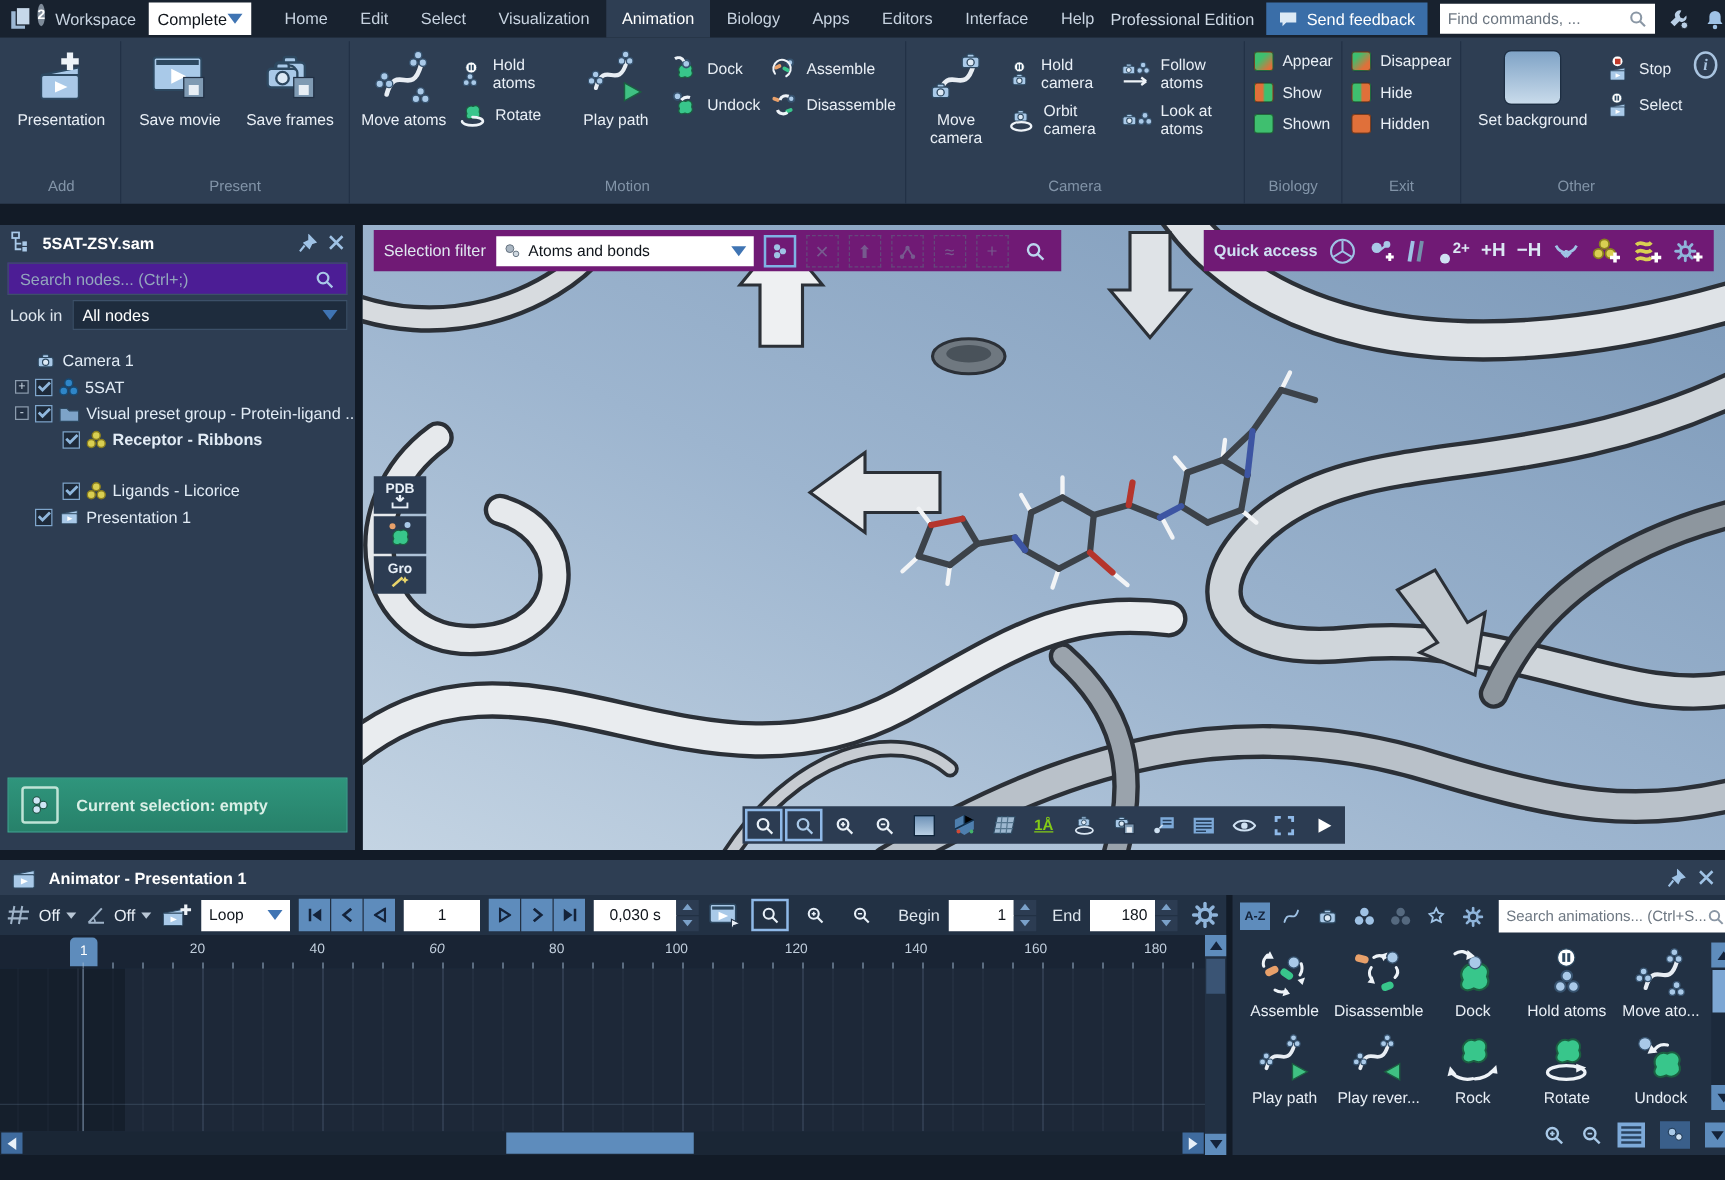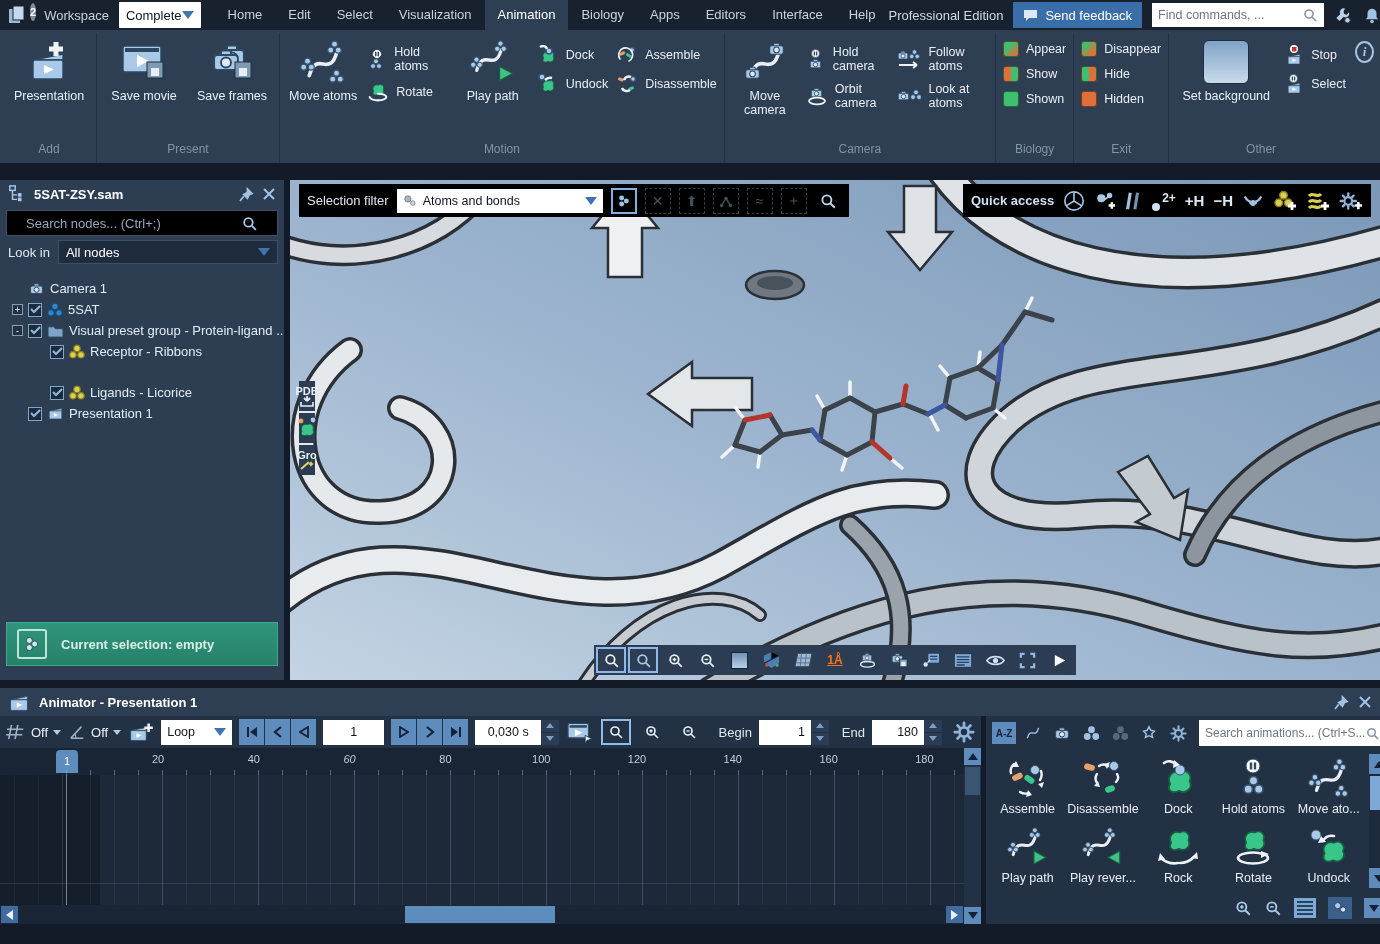--- a/index.html
+++ b/index.html
@@ -29,48 +29,48 @@
 .rb-big{width:80px;display:flex;flex-direction:column;align-items:center;gap:5px;padding-top:7px;color:#e9eff6;text-align:center;font-size:12.5px}
 .rb-col{display:flex;flex-direction:column;gap:9px;padding-top:12px}
 .rb-sm{display:flex;align-items:center;gap:7px;font-size:12.5px;color:#e9eff6}
 .esq{width:16px;height:16px;border-radius:3px;border:1px solid rgba(0,0,0,.45)}
 .info-btn{margin:8px 6px 0 2px;width:22px;height:22px;border:2px solid #a9c4e0;border-radius:50%;color:#a9c4e0;font-weight:bold;font-size:13px;display:flex;align-items:center;justify-content:center;font-family:"Liberation Serif",serif;font-style:italic}
 
 .main{margin-top:17px;height:500px;display:flex;gap:6px;background:#121b27}
 .sidebar{width:284px;background:#2d3d52;display:flex;flex-direction:column}
 .sb-title{height:28px;display:flex;align-items:center;padding:0 8px;gap:8px;font-weight:bold;color:#fff}
 .sb-title .sp{flex:1}
-.sb-field{margin:2px 6px;height:26px;background:#000000;border:1px solid #3c5068;display:flex;align-items:center;padding:0 19px;color:#93a7bd}
+.sb-field{margin:2px 6px;height:26px;background:#4c1d95;border:1px solid #3c5068;display:flex;align-items:center;padding:0 9px;color:#93a7bd}
 .sb-field span{flex:1}
 .sb-lookin{display:flex;align-items:center;margin:2px 6px 4px 8px;gap:8px;color:#dfe7ef}
 .sb-select{flex:1;height:24px;background:#1e2c3d;border:1px solid #3c5068;display:flex;align-items:center;padding:0 7px;color:#fff}
 .tree{flex:1;padding:10px 4px 0 12px;font-size:13px;color:#e2ecf6;overflow:hidden}
 .tree-row{height:21px;display:flex;align-items:center;gap:5px}
 .exp{width:11px;height:11px;border:1px solid #8b9cae;color:#cfdce8;font-size:10px;line-height:9px;text-align:center;background:#233144;flex:none}
 .exp.empty{border:none;background:transparent}
 .cb{width:14px;height:14px;border:1px solid #7fa6cc;background:#1d2a3a;flex:none;display:flex;align-items:center;justify-content:center}
 .sel-bar{margin:0 6px 14px;height:44px;background:linear-gradient(180deg,#2f957c,#27816a);border:1px solid #3aa98e;display:flex;align-items:center;gap:14px;padding:0 10px;color:#d9efe6;font-weight:bold}
 .selicon{width:30px;height:30px;border:2px solid #bfe3d6;border-radius:3px;display:flex;align-items:center;justify-content:center}
 
 .viewport{flex:1;position:relative;overflow:hidden}
 .scene{position:absolute;inset:0}
-.ovl{position:absolute;background:#000000;display:flex;align-items:center;gap:8px;padding:0 8px;height:33px}
+.ovl{position:absolute;background:#701a75;display:flex;align-items:center;gap:8px;padding:0 8px;height:33px}
 .ovl-left{left:9px;top:4px}
 .ovl-right{right:9px;top:4px;gap:9px}
 .filter-combo{background:#fff;color:#10151b;height:24px;width:206px;display:flex;align-items:center;gap:6px;padding:0 6px;font-size:12.5px}
 .vbtn{width:26px;height:26px;display:flex;align-items:center;justify-content:center;color:#7e90a4;font-size:14px}
 .vbtn.on{border:2px solid #7fb2e5}
 .vbtn.dis{opacity:.55;border:1px dashed #5c6d80}
 .qa-txt{color:#cfe0f2;font-weight:bold;font-size:13px}
-.pdb-col{position:absolute;left:9px;top:201px;width:16px;display:flex;flex-direction:column;gap:2px}
+.pdb-col{position:absolute;left:9px;top:201px;width:42px;display:flex;flex-direction:column;gap:2px}
 .pdb-btn{height:30px;background:#2c3c52;color:#e8f0f8;font-size:11px;font-weight:bold;display:flex;flex-direction:column;align-items:center;justify-content:center;line-height:10px}
 .vp-tools{position:absolute;left:50%;transform:translateX(-50%);bottom:5px;background:#2c3c52;display:flex;gap:2px;padding:2px;height:30px}
 .tool{width:30px;height:26px;display:flex;align-items:center;justify-content:center;color:#cfe0f2;font-size:12px}
 .tool.on{border:2px solid #8fb9e8}
-.u1a{text-decoration:underline;font-weight:bold;color:#f97316}
+.u1a{text-decoration:underline;font-weight:bold;color:#84cc16}
 
 .animator{margin-top:8px;height:256px;display:flex;flex-direction:column}
 .anim-title{height:28px;background:#2e3e53;display:flex;align-items:center;gap:9px;padding:0 8px;font-weight:bold;color:#fff}
 .anim-title .sp{flex:1}
 .anim-body{display:flex;height:208px;gap:5px;background:#121b27}
 .timeline{width:981px;background:#223144;position:relative;display:flex;flex-direction:column}
 .tl-controls{height:32px;display:flex;align-items:center;gap:7px;padding:0 6px}
 .snap{display:flex;align-items:center;gap:5px;color:#e9eff6}
 .dcaret{width:0;height:0;border-left:4px solid transparent;border-right:4px solid transparent;border-top:5px solid #b9c7d6}
 .wf{background:#fff;color:#10151b;height:25px;display:flex;align-items:center;justify-content:center;font-size:12.5px;padding:0 6px}
@@ -555,21 +555,21 @@
           <span class="cb">
             <svg width="11" height="9" viewBox="0 0 11 9">
               <polyline points="1,4 4,7 10,1" fill="none" stroke="#8fb7dd" stroke-width="2.2"></polyline>
             </svg>
           </span>
           <span class="ic">
             <svg class="ic" width="16" height="16" viewBox="0 0 20 20">
               <use href="#s-tri" width="20" height="20" class="u-molyellow"></use>
             </svg>
           </span>
-          <span style="white-space: nowrap;">Receptor - Ribbons</span>
+          <span style="white-space: nowrap; font-weight: bold;">Receptor - Ribbons</span>
         </div>
         <div class="tree-row" style="padding-left: 22px; margin-top: 20px;">
           <span class="exp empty"></span>
           <span class="cb">
             <svg width="11" height="9" viewBox="0 0 11 9">
               <polyline points="1,4 4,7 10,1" fill="none" stroke="#8fb7dd" stroke-width="2.2"></polyline>
             </svg>
           </span>
           <span class="ic">
             <svg class="ic" width="16" height="16" viewBox="0 0 20 20">

